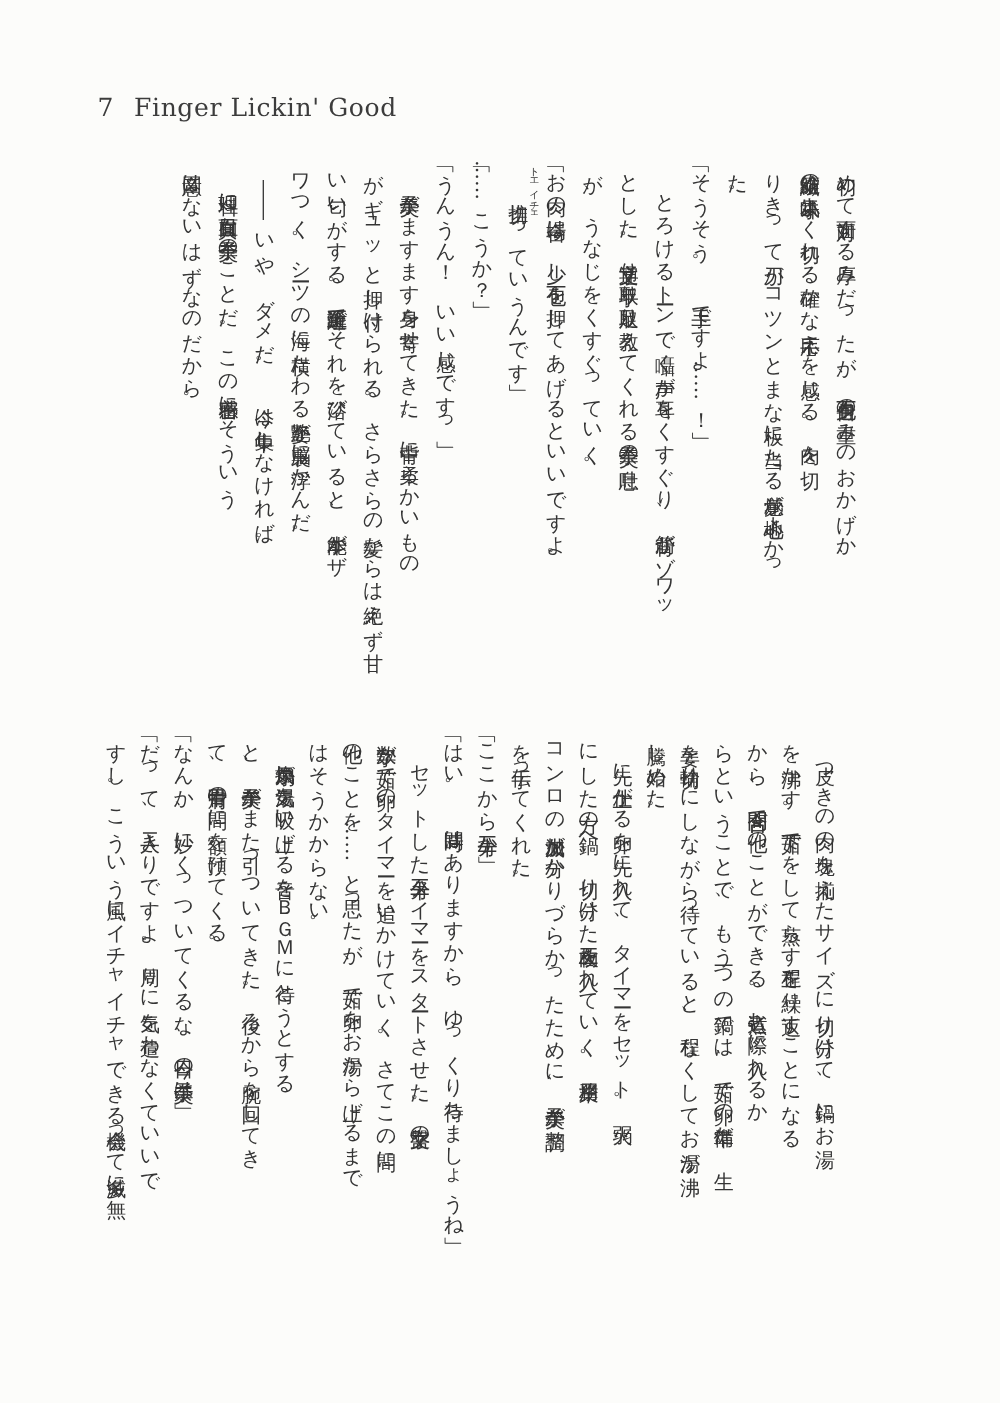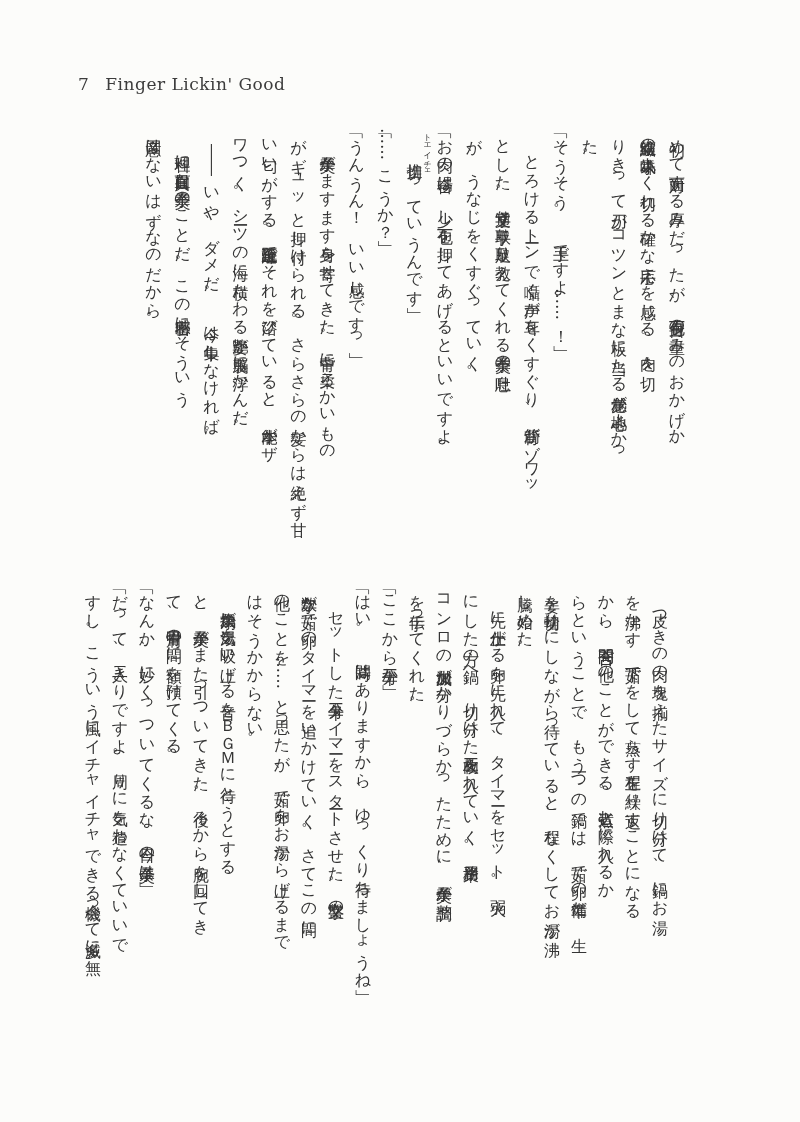--- a/index.html
+++ b/index.html
@@ -6,21 +6,21 @@
   body{
     width:800px;height:1122px;
     background:#fcfcfa;
     position:relative;
     overflow:hidden;
     font-family:"DejaVu Serif","Liberation Serif",serif;
   }
   .running-head{
     position:absolute;
     left:78px;top:74px;
-    font-size:17px;
+    font-size:20px;
     color:#3c3c3c;
     letter-spacing:.5px;
     white-space:nowrap;
   }
   .running-head .pnum{margin-right:16px;}
   .vblock{
     position:absolute;
     writing-mode:vertical-rl;
     text-orientation:mixed;
     color:#343434;

